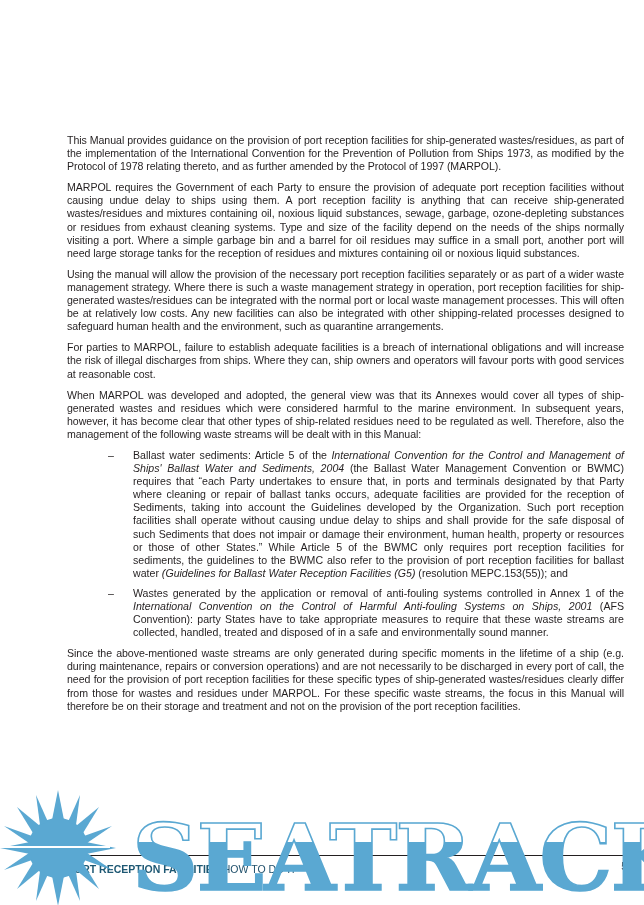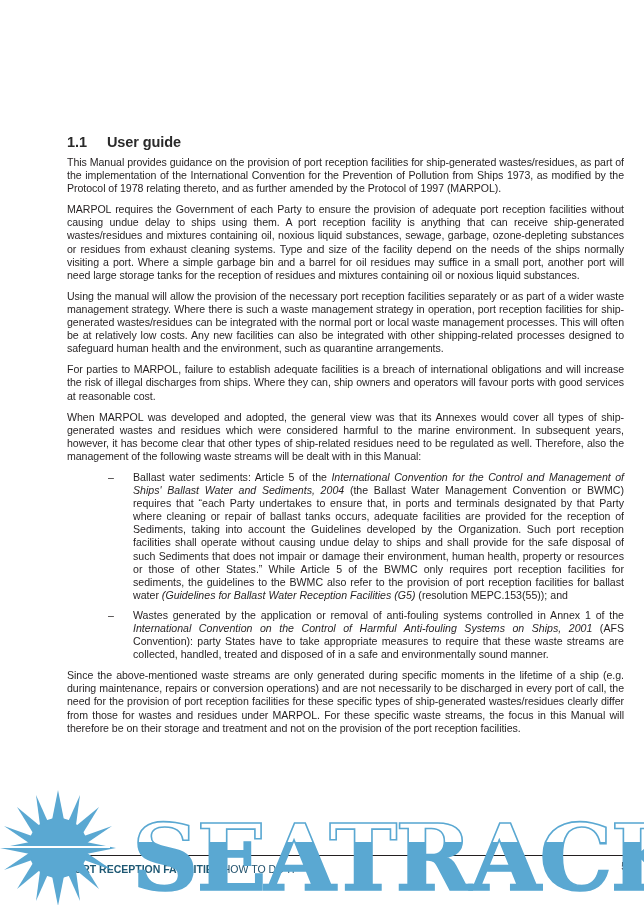--- a/index.html
+++ b/index.html
@@ -16,23 +16,20 @@
   .footer .rule { height: 1px; background: #231f20; width: 100%; margin-bottom: 3px; }
   .footer .left { font-size: 10.5px; color: #1f4f6a; }
   .footer .left b { font-weight: bold; color: #1e5873; }
   .footer .pg { position: absolute; right: 0; top: 5px; font-size: 10.5px; }
   .watermark { position: absolute; left: 0; top: 770px; width: 644px; height: 135px; pointer-events: none; }
 </style>
 </head>
 <body>
 
 <div class="page">
-  <h2 class="section">
-    <span class="num">1.1</span><span>User guide</span>
-  </h2>
   <p class="body">This Manual provides guidance on the provision of port reception facilities for ship-generated wastes/residues, as part of the implementation of the International Convention for the Prevention of Pollution from Ships 1973, as modified by the Protocol of 1978 relating thereto, and as further amended by the Protocol of 1997 (MARPOL).</p>
   <p class="body">MARPOL requires the Government of each Party to ensure the provision of adequate port reception facilities without causing undue delay to ships using them. A port reception facility is anything that can receive ship-generated wastes/residues and mixtures containing oil, noxious liquid substances, sewage, garbage, ozone-depleting substances or residues from exhaust cleaning systems. Type and size of the facility depend on the needs of the ships normally visiting a port. Where a simple garbage bin and a barrel for oil residues may suffice in a small port, another port will need large storage tanks for the reception of residues and mixtures containing oil or noxious liquid substances.</p>
   <p class="body">Using the manual will allow the provision of the necessary port reception facilities separately or as part of a wider waste management strategy. Where there is such a waste management strategy in operation, port reception facilities for ship-generated wastes/residues can be integrated with the normal port or local waste management processes. This will often be at relatively low costs. Any new facilities can also be integrated with other shipping-related processes designed to safeguard human health and the environment, such as quarantine arrangements.</p>
   <p class="body">For parties to MARPOL, failure to establish adequate facilities is a breach of international obligations and will increase the risk of illegal discharges from ships. Where they can, ship owners and operators will favour ports with good services at reasonable cost.</p>
   <p class="body">When MARPOL was developed and adopted, the general view was that its Annexes would cover all types of ship-generated wastes and residues which were considered harmful to the marine environment. In subsequent years, however, it has become clear that other types of ship-related residues need to be regulated as well. Therefore, also the management of the following waste streams will be dealt with in this Manual:</p>
   <ul class="bullets">
     <li>
       <span class="dash">–</span><span>Ballast water sediments: Article 5 of the </span><em>International Convention for the Control and Management of Ships' Ballast Water and Sediments, 2004</em><span> (the Ballast Water Management Convention or BWMC) requires that “each Party undertakes to ensure that, in ports and terminals designated by that Party where cleaning or repair of ballast tanks occurs, adequate facilities are provided for the reception of Sediments, taking into account the Guidelines developed by the Organization. Such port reception facilities shall operate without causing undue delay to ships and shall provide for the safe disposal of such Sediments that does not impair or damage their environment, human health, property or resources or those of other States.” While Article 5 of the BWMC only requires port reception facilities for sediments, the guidelines to the BWMC also refer to the provision of port reception facilities for ballast water </span><em>(Guidelines for Ballast Water Reception Facilities (G5)</em><span> (resolution MEPC.153(55)); and</span>
     </li>
     <li>

